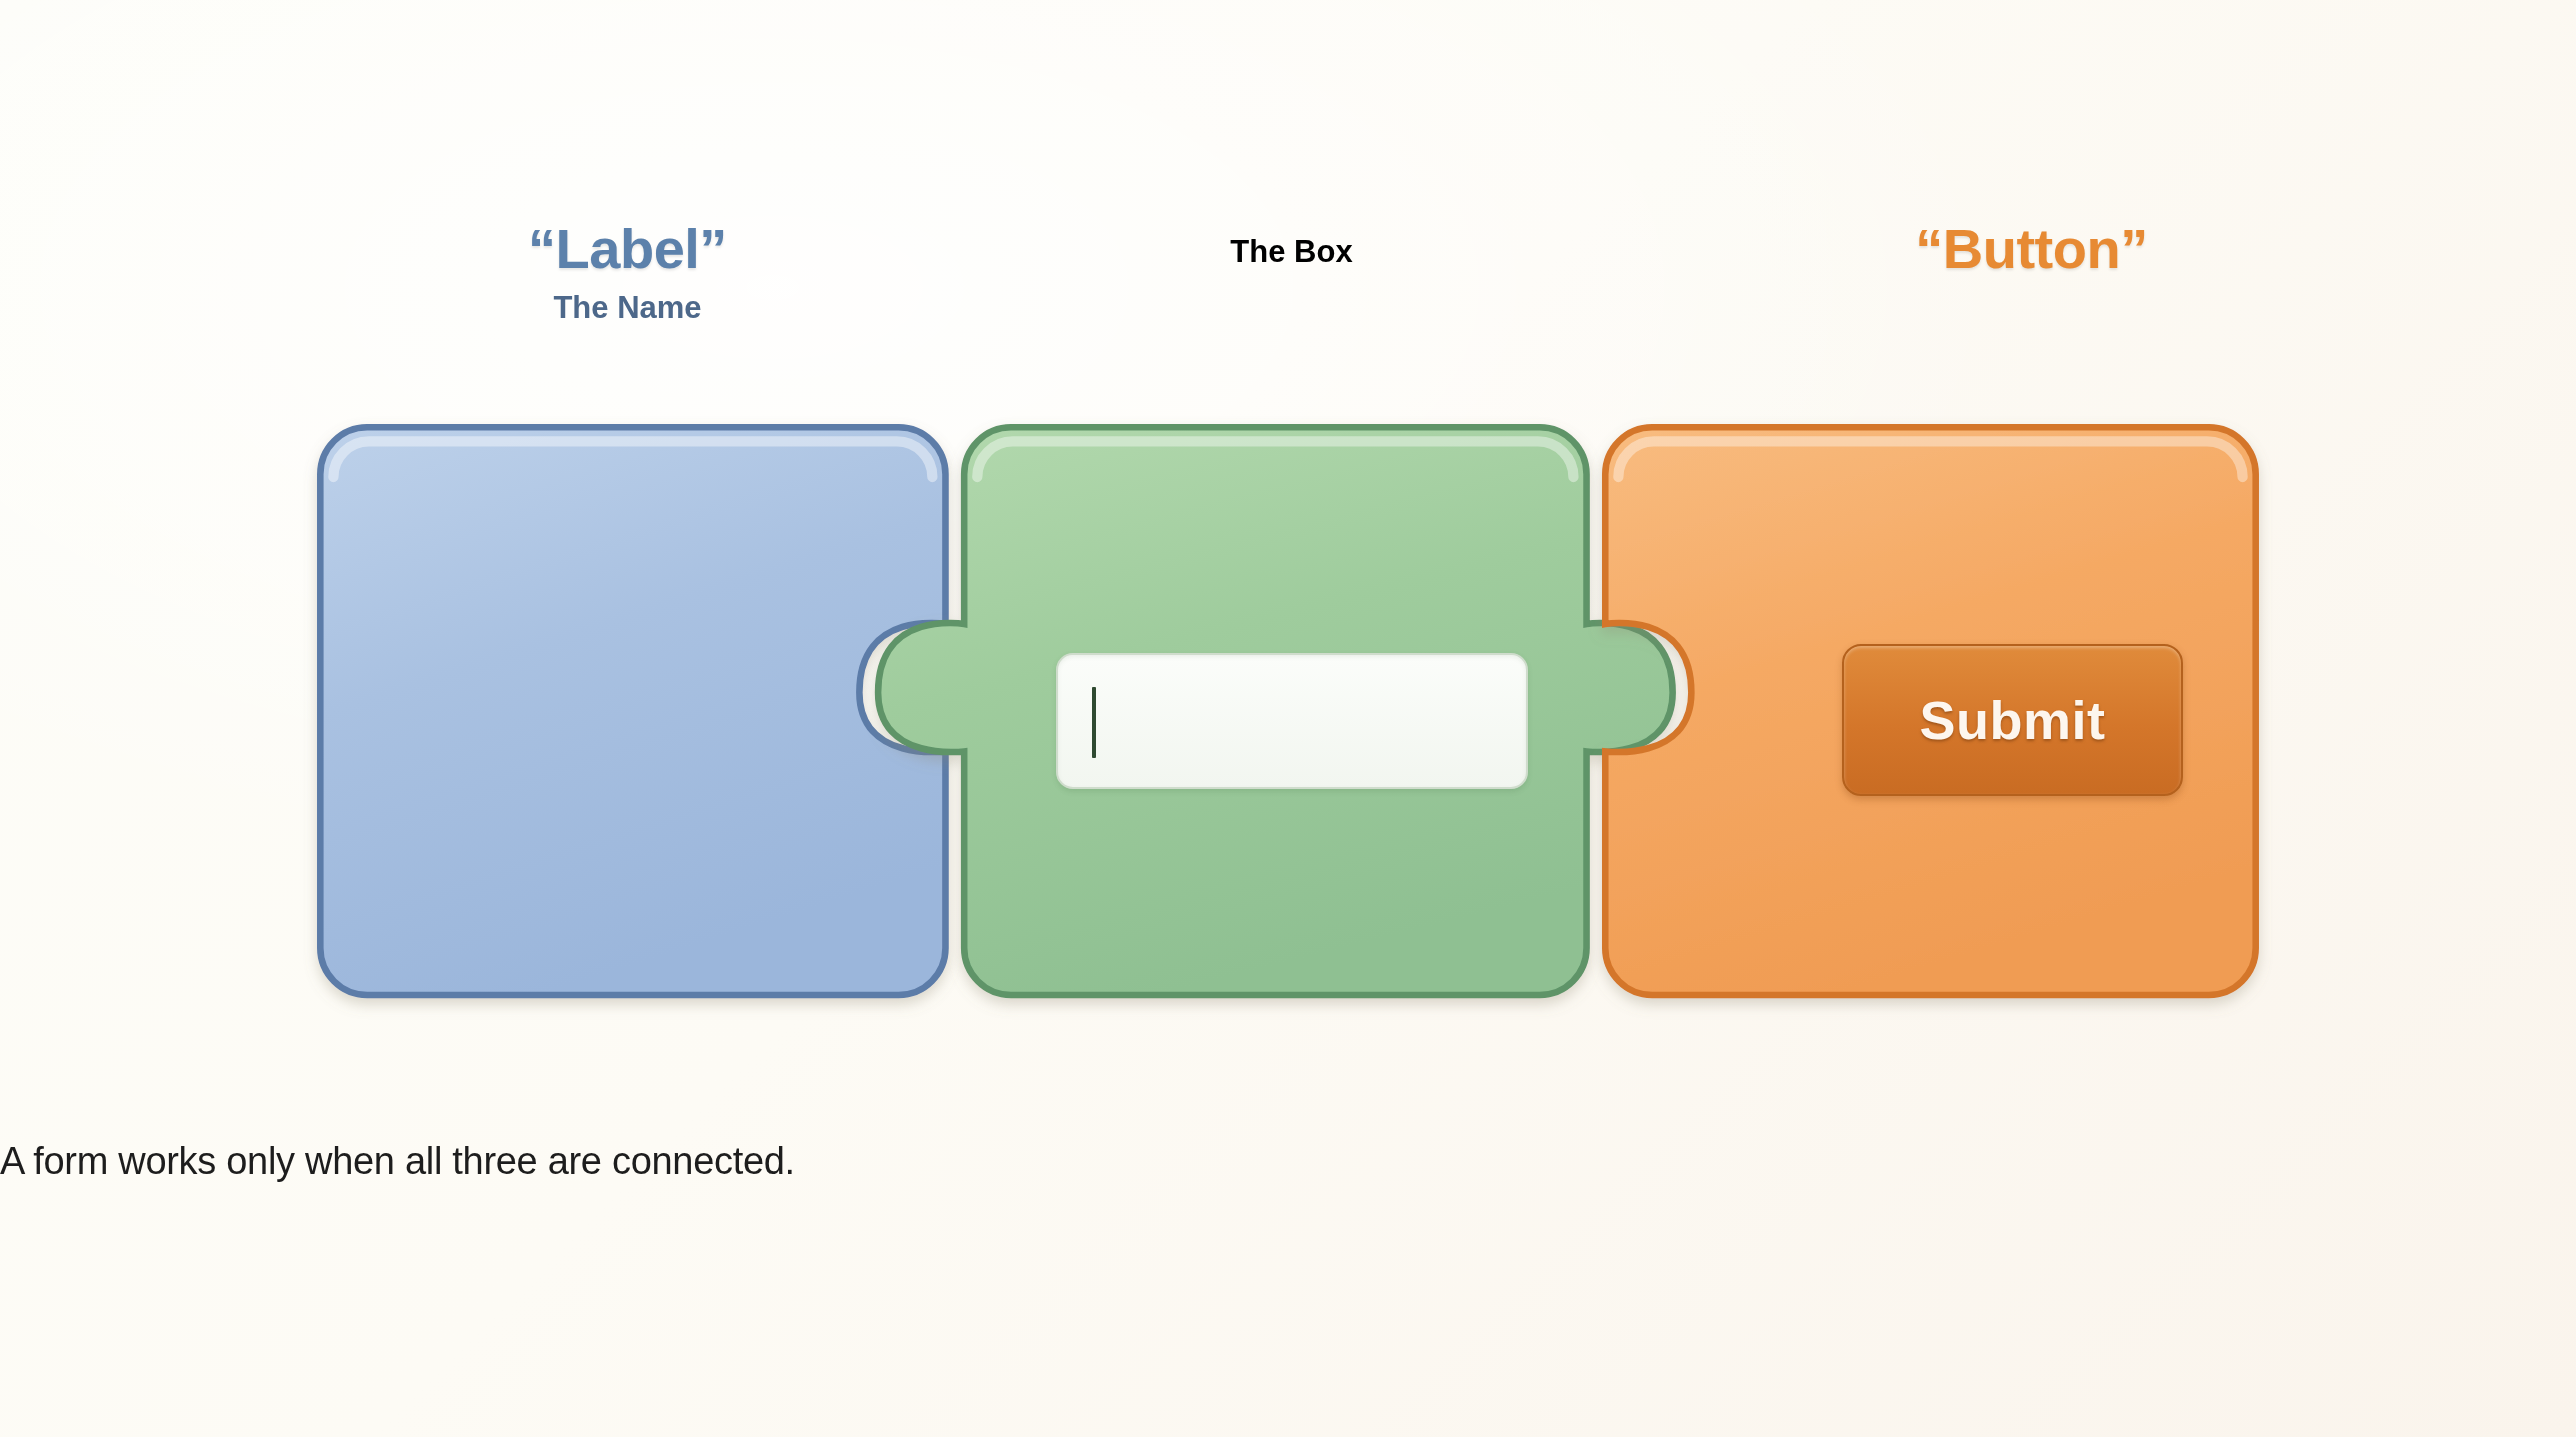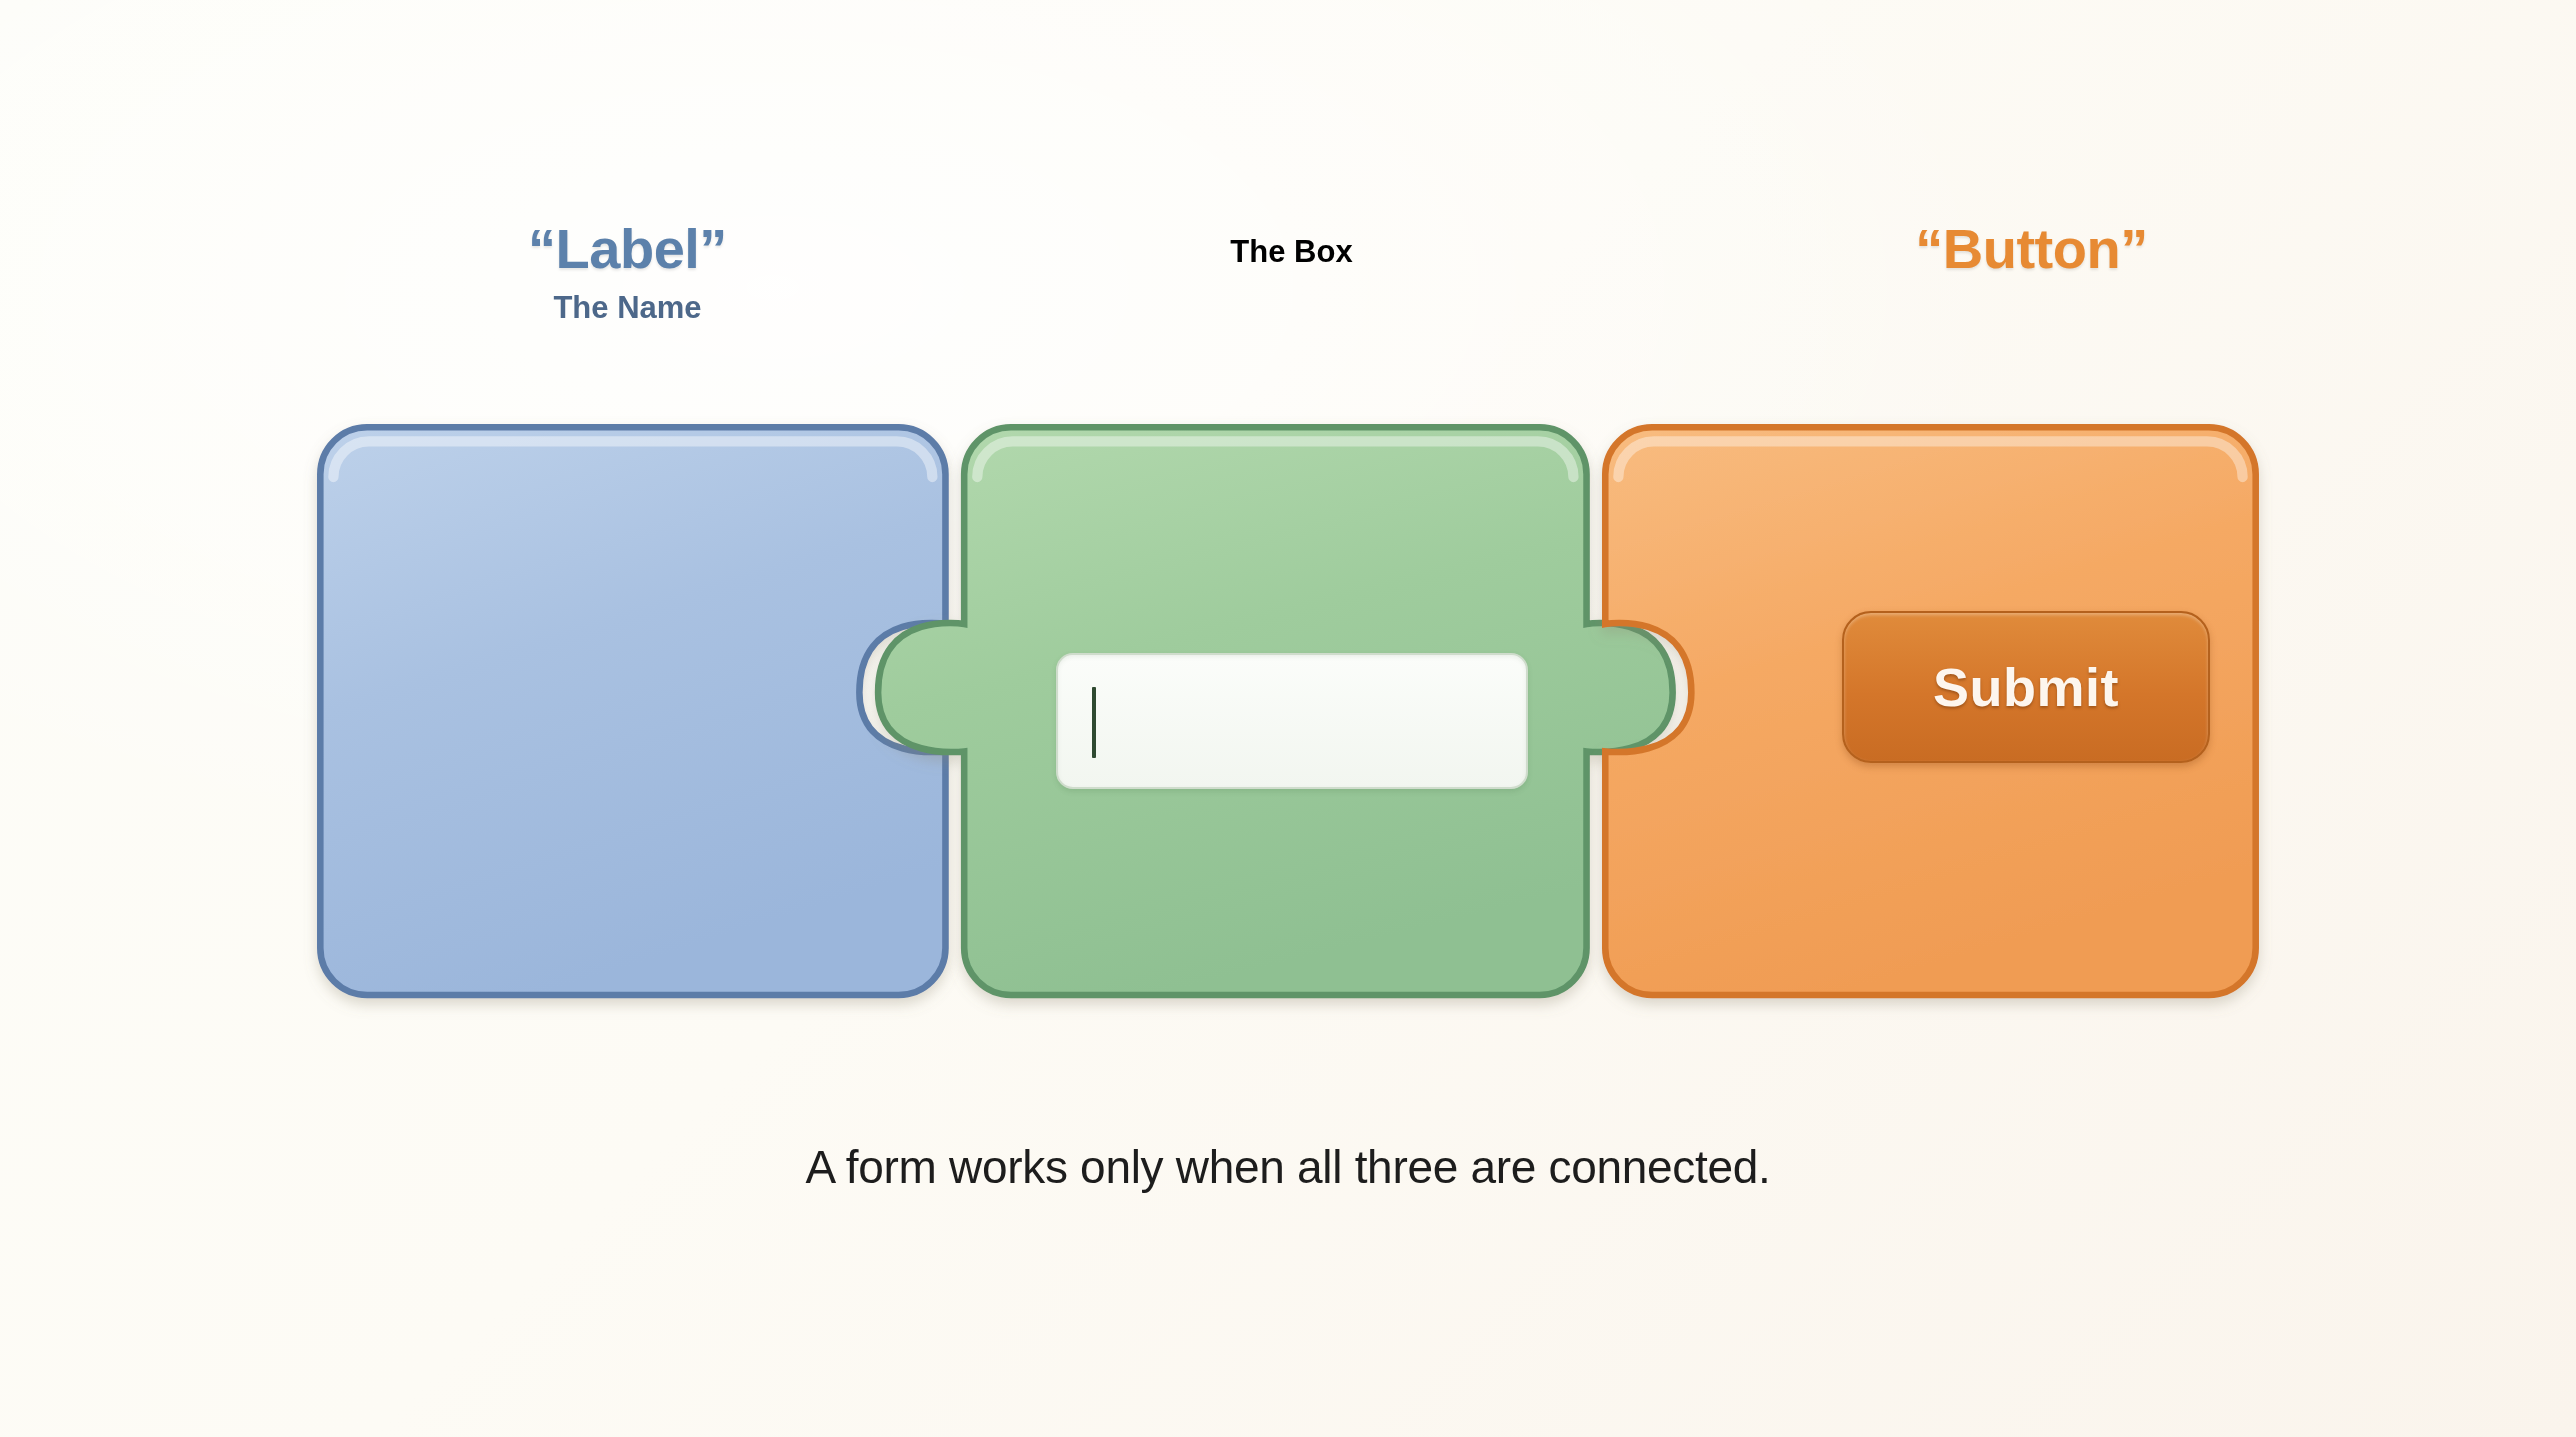--- a/index.html
+++ b/index.html
@@ -87,47 +87,47 @@
   #caret {
     position:absolute;
     left:34px; top:32px;
     width:3.7px; height:71px;
     background:#2f4a31;
     border-radius:0.9px;
   }
 
   #submit-button {
     position:absolute;
-    left:1842px; top:611px;
-    width:368px; height:152px;
+    left:1842px; top:644px;
+    width:341px; height:152px;
     background:linear-gradient(180deg,#e08b3b 0%,#d4762a 55%,#c96c23 100%);
     border:2.8px solid #b4611d;
-    border-radius:29px;
+    border-radius:19px;
     box-shadow:
       inset 0 1.9px 3.7px rgba(255,255,255,0.30),
       0 3.7px 7.5px rgba(140,70,20,0.30);
     box-sizing:border-box;
     display:flex; align-items:center; justify-content:center;
     cursor:pointer;
   }
   #submit-label {
     font-size:54px;
     font-weight:bold;
     color:#fdf6ee;
     letter-spacing:0.5px;
     text-shadow:0 1.9px 2.8px rgba(120,60,15,0.55);
   }
 
   
   #caption {
     position:absolute;
     left:0; top:1140px;
     width:2576px;
-    text-align:center;
-    font-size:46px;
+    text-align:left;
+    font-size:38px;
     color:#1d1d1d;
     letter-spacing:-0.3px;
   }
 </style>
 </head>
 <body>
 
 <div id="bg-tint"></div>
 
 <div id="stage">

